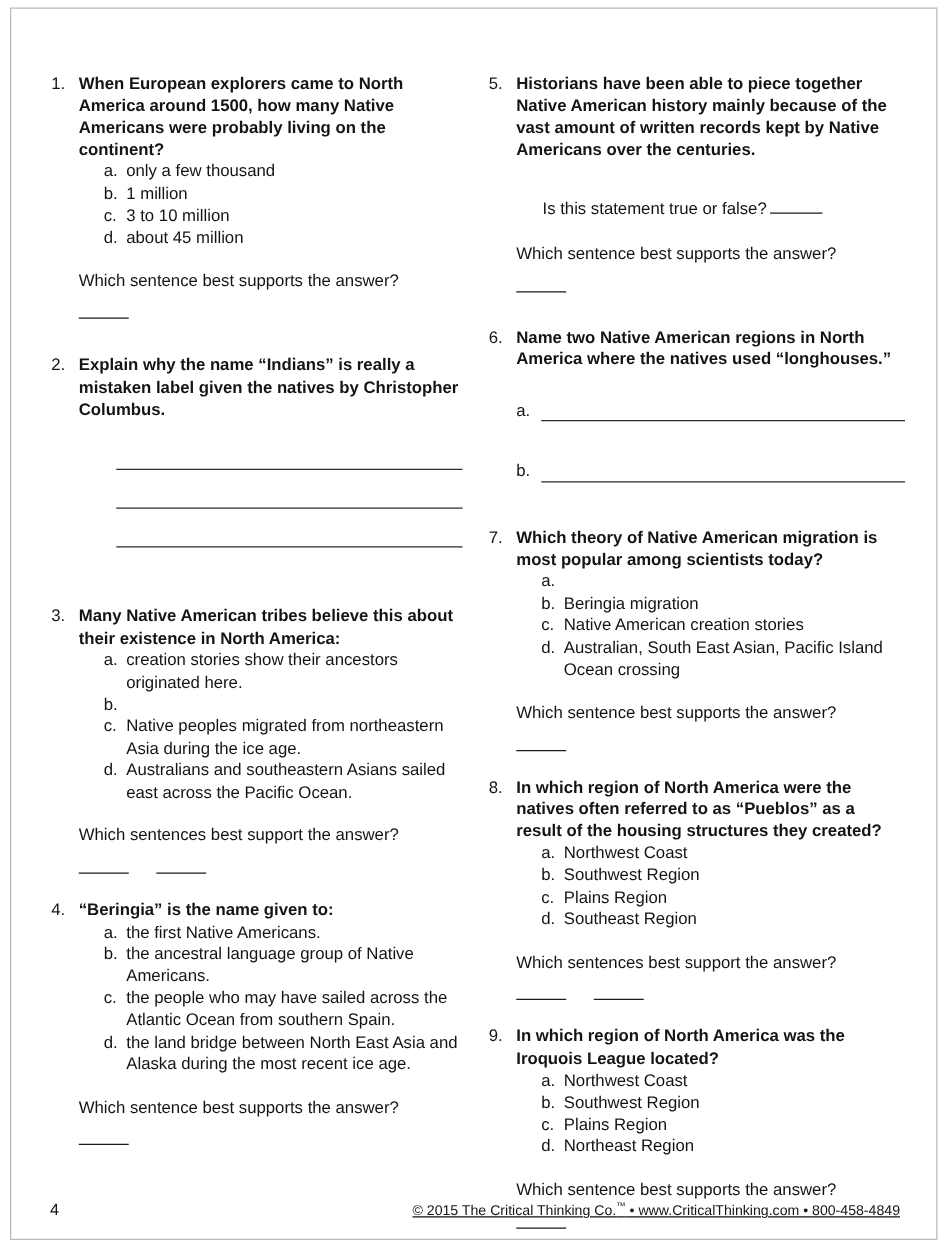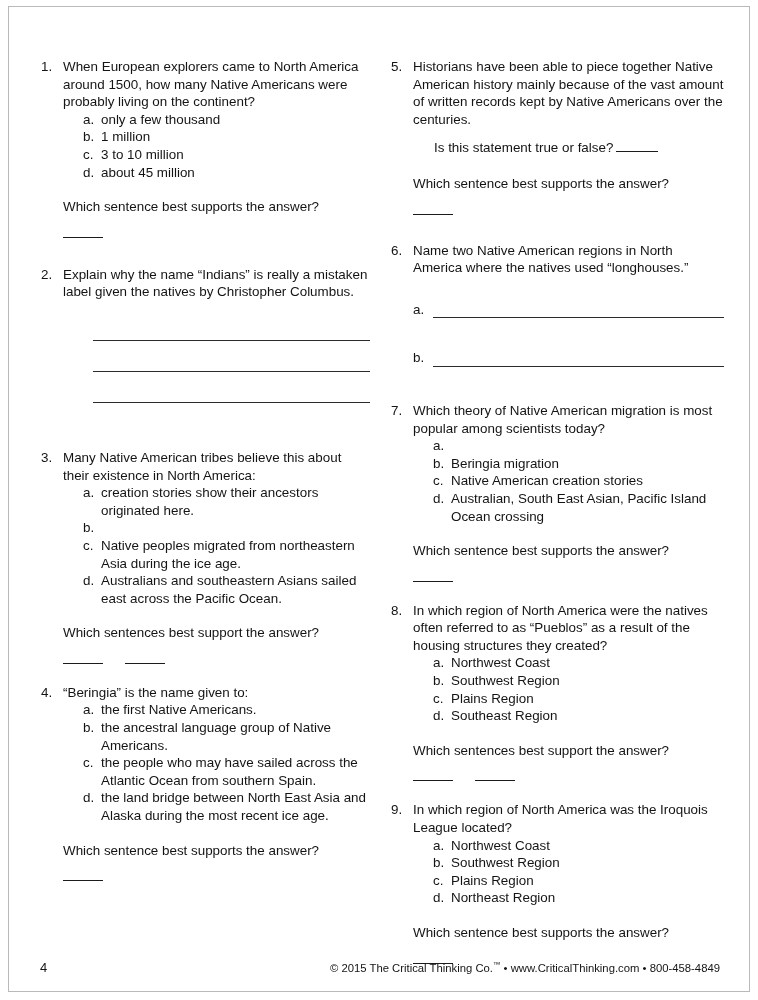--- a/index.html
+++ b/index.html
@@ -75,20 +75,21 @@
   .q-num {
     width: 22px;
     flex: 0 0 22px;
     text-align: left;
   }
   .q-body {
     flex: 1 1 auto;
   }
   .q-stem {
     margin: 0;
+    font-weight: bold;
   }
 
   
   .choices {
     margin: 0;
     padding: 0;
     list-style: none;
   }
   .choice {
     display: flex;
@@ -169,20 +170,21 @@
     display: flex;
     justify-content: space-between;
     align-items: baseline;
     font-size: 12.5px;
   }
   .footer-page {
     font-size: 13px;
   }
   .footer-copy {
     font-size: 11.3px;
+    text-decoration: underline;
   }
   .tm {
     font-size: 7.5px;
     vertical-align: super;
   }
 </style>
 </head>
 <body>
 
 <div class="page">
@@ -294,21 +296,21 @@
       </div>
 
     </div>
 
     <div class="col col-right">
 
       <div class="q">
         <div class="q-num">5.</div>
         <div class="q-body">
           <p class="q-stem">Historians have been able to piece together Native American history mainly because of the vast amount of written records kept by Native Americans over the centuries.</p>
-          <div class="prompt prompt-indent" style="margin-top:11px;"><span>Is this statement true or false?</span><span class="blank-inline"></span></div>
+          <div class="prompt prompt-indent" style="margin-top:30px;"><span>Is this statement true or false?</span><span class="blank-inline"></span></div>
           <div class="prompt" style="margin-top:18px;">Which sentence best supports the answer?</div>
           <div class="blank-row" style="margin-top:10px;">
             <span class="blank-short"></span>
           </div>
         </div>
       </div>
 
       <div class="q" style="margin-top:27px;">
         <div class="q-num">6.</div>
         <div class="q-body">

